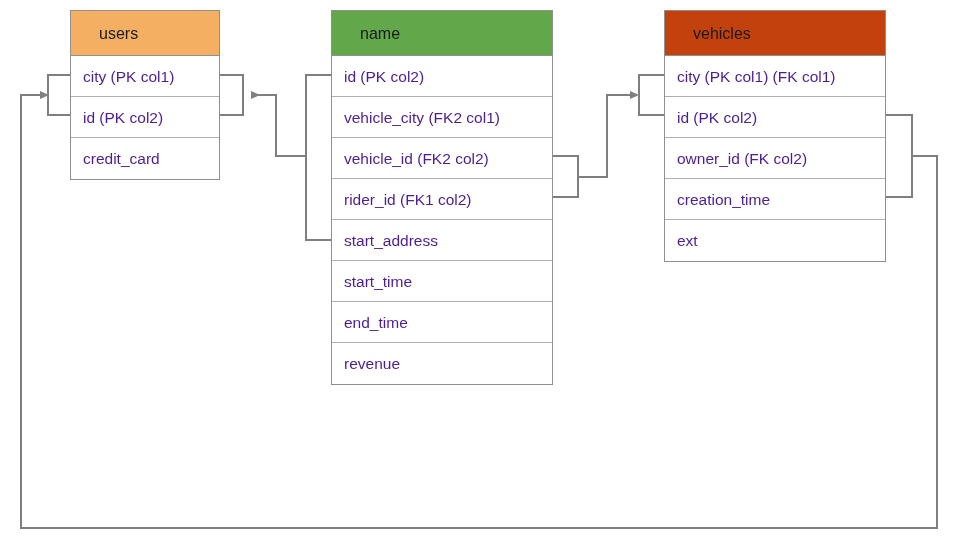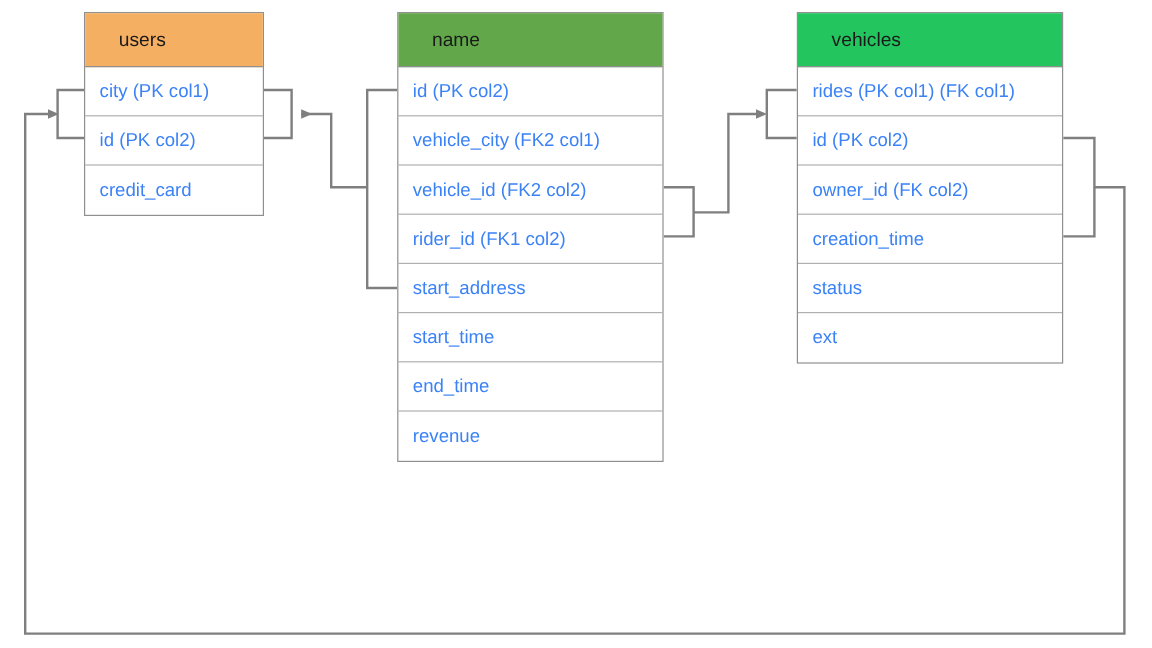--- a/index.html
+++ b/index.html
@@ -38,21 +38,21 @@
     border-bottom: 1px solid #8f8f8f;
     box-sizing: border-box;
     white-space: nowrap;
     overflow: hidden;
   }
   .tbl-row {
     height: 41px;
     line-height: 41px;
     padding: 0 0 0 12px;
     font-size: 15.5px;
-    color: #3b82f6;
+    color: #4c1d95;
     border-bottom: 1px solid #b0b0b0;
     box-sizing: border-box;
     white-space: nowrap;
     overflow: hidden;
   }
   .tbl-row:last-child {
     border-bottom: none;
   }
   #tbl-users  { left: 70px;  top: 10px; width: 150px; }
   #tbl-rides  { left: 331px; top: 10px; width: 222px; }
@@ -127,22 +127,21 @@
     <div class="tbl-row">vehicle_city (FK2 col1)</div>
     <div class="tbl-row">vehicle_id (FK2 col2)</div>
     <div class="tbl-row">rider_id (FK1 col2)</div>
     <div class="tbl-row">start_address</div>
     <div class="tbl-row">start_time</div>
     <div class="tbl-row">end_time</div>
     <div class="tbl-row">revenue</div>
   </div>
 
   <div class="table-box" id="tbl-vehicles">
-    <div class="tbl-header" style="background: #22c55e;">vehicles</div>
-    <div class="tbl-row">rides (PK col1) (FK col1)</div>
+    <div class="tbl-header" style="background: #c2410c;">vehicles</div>
+    <div class="tbl-row">city (PK col1) (FK col1)</div>
     <div class="tbl-row">id (PK col2)</div>
     <div class="tbl-row">owner_id (FK col2)</div>
     <div class="tbl-row">creation_time</div>
-    <div class="tbl-row">status</div>
     <div class="tbl-row">ext</div>
   </div>
 
 </div>
 
 </body></html>

